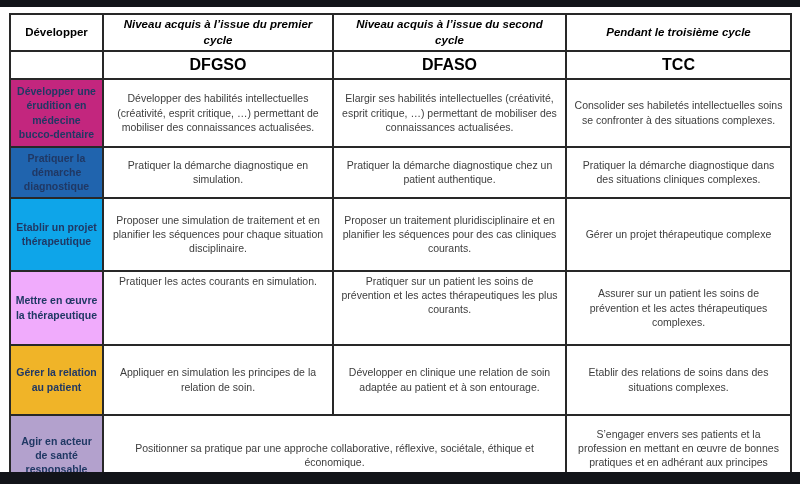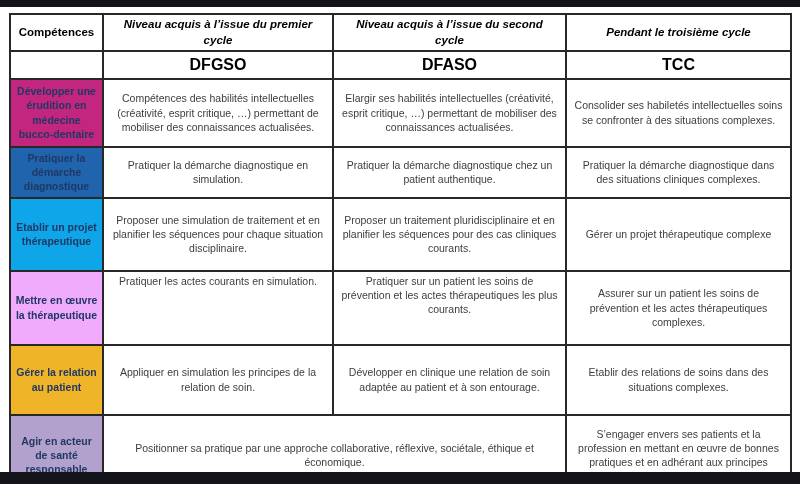--- a/index.html
+++ b/index.html
@@ -59,35 +59,35 @@
 
 <table class="tbl">
   <colgroup>
     <col style="width:93px">
     <col style="width:230px">
     <col style="width:233px">
     <col style="width:225px">
   </colgroup>
   <tbody>
     <tr class="rh1">
-      <td class="hc">Compétences</td>
+      <td class="hc">Développer</td>
       <td class="hi">Niveau acquis à l’issue du premier cycle</td>
       <td class="hi">Niveau acquis à l’issue du second cycle</td>
       <td class="hi">Pendant le troisième cycle</td>
     </tr>
     <tr class="rh2">
       <td></td>
       <td class="hd">DFGSO</td>
       <td class="hd">DFASO</td>
       <td class="hd">TCC</td>
     </tr>
 
     <tr class="rr1">
       <td class="comp" style="background: rgb(195, 38, 126); margin-left: 43px;">Développer une érudition en médecine bucco-dentaire</td>
-      <td>Compétences des habilités intellectuelles (créativité, esprit critique, …) permettant de mobiliser des connaissances actualisées.</td>
+      <td>Développer des habilités intellectuelles (créativité, esprit critique, …) permettant de mobiliser des connaissances actualisées.</td>
       <td>Elargir ses habilités intellectuelles (créativité, esprit critique, …) permettant de mobiliser des connaissances actualisées.</td>
       <td>Consolider ses habiletés intellectuelles soins se confronter à des situations complexes.</td>
     </tr>
 
     <tr class="rr2">
       <td class="comp" style="background: rgb(32, 100, 174);">Pratiquer la démarche diagnostique</td>
       <td>Pratiquer la démarche diagnostique en simulation.</td>
       <td>Pratiquer la démarche diagnostique chez un patient authentique.</td>
       <td>Pratiquer la démarche diagnostique dans des situations cliniques complexes.</td>
     </tr>

